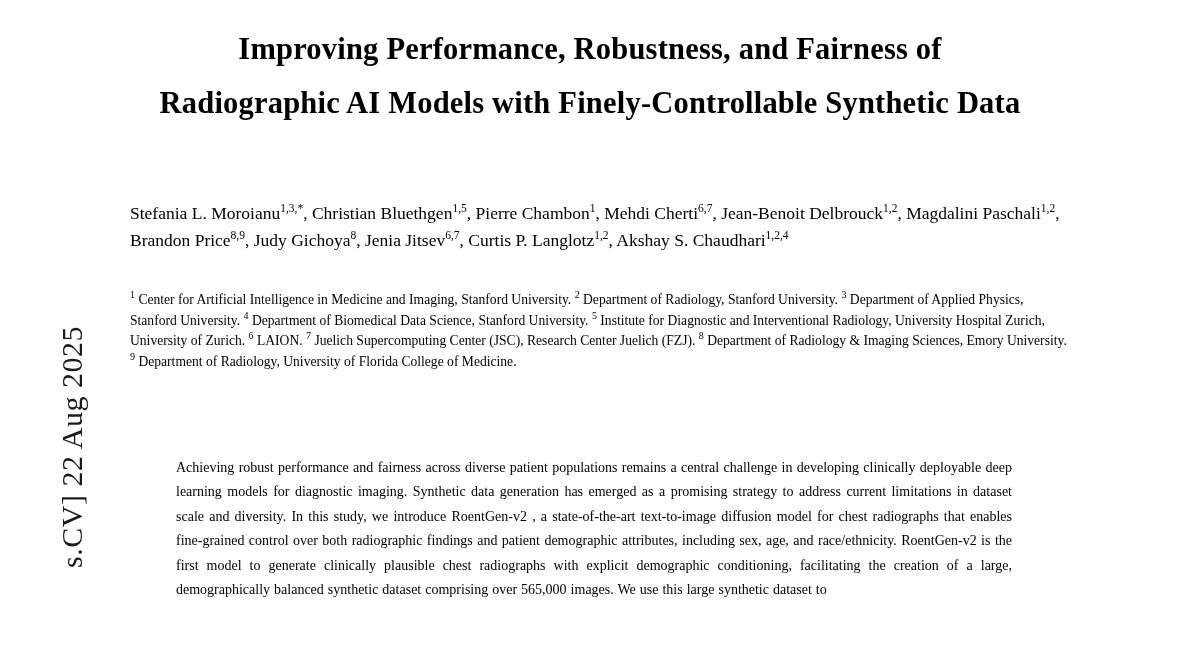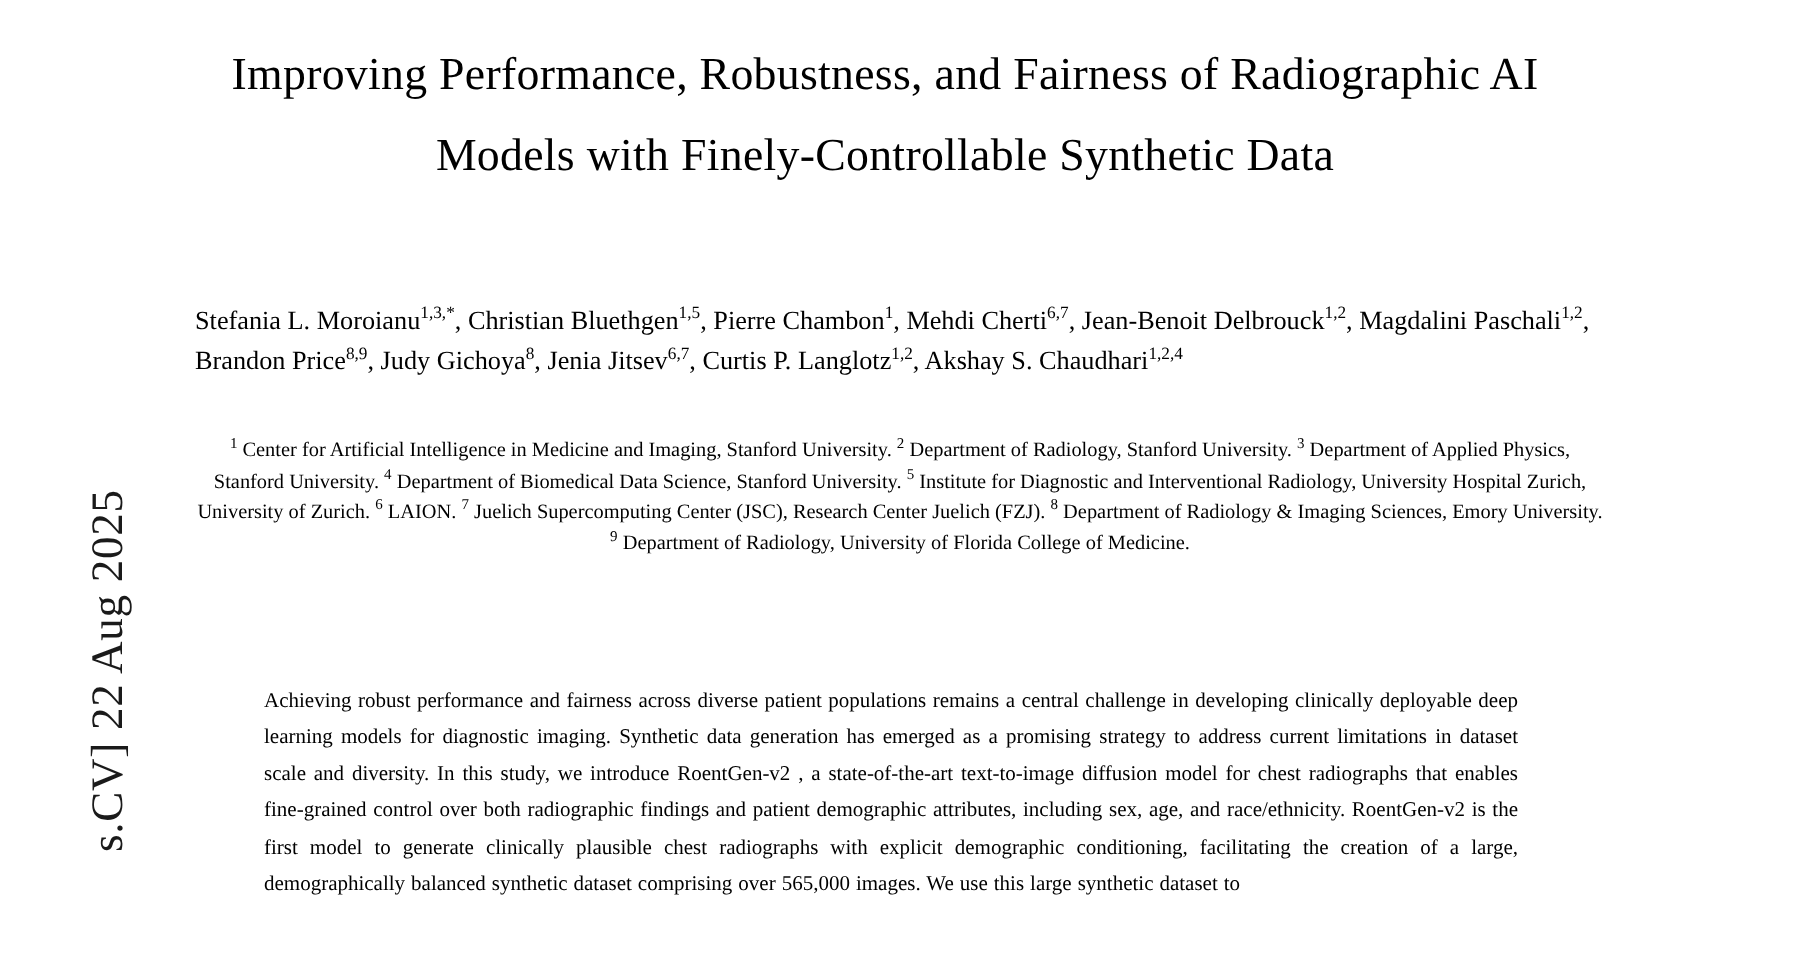--- a/index.html
+++ b/index.html
@@ -41,21 +41,21 @@
   }
 
   .title {
     position: absolute;
     left: 150px;
     top: 22px;
     width: 880px;
     text-align: center;
     font-size: 30.5px;
     line-height: 54px;
-    font-weight: normal;
+    font-weight: bold;
     letter-spacing: 0.2px;
   }
 
   .authors {
     position: absolute;
     left: 130px;
     top: 200px;
     width: 940px;
     text-align: left;
     font-size: 17.5px;
@@ -65,21 +65,20 @@
     font-size: 11.5px;
     vertical-align: super;
     line-height: 0;
   }
 
   .affiliations {
     position: absolute;
     left: 130px;
     top: 290px;
     width: 940px;
-    text-align: center;
     font-size: 13.6px;
     line-height: 20.5px;
   }
   .affiliations sup {
     font-size: 10px;
     vertical-align: super;
     line-height: 0;
   }
 
   .abstract {

